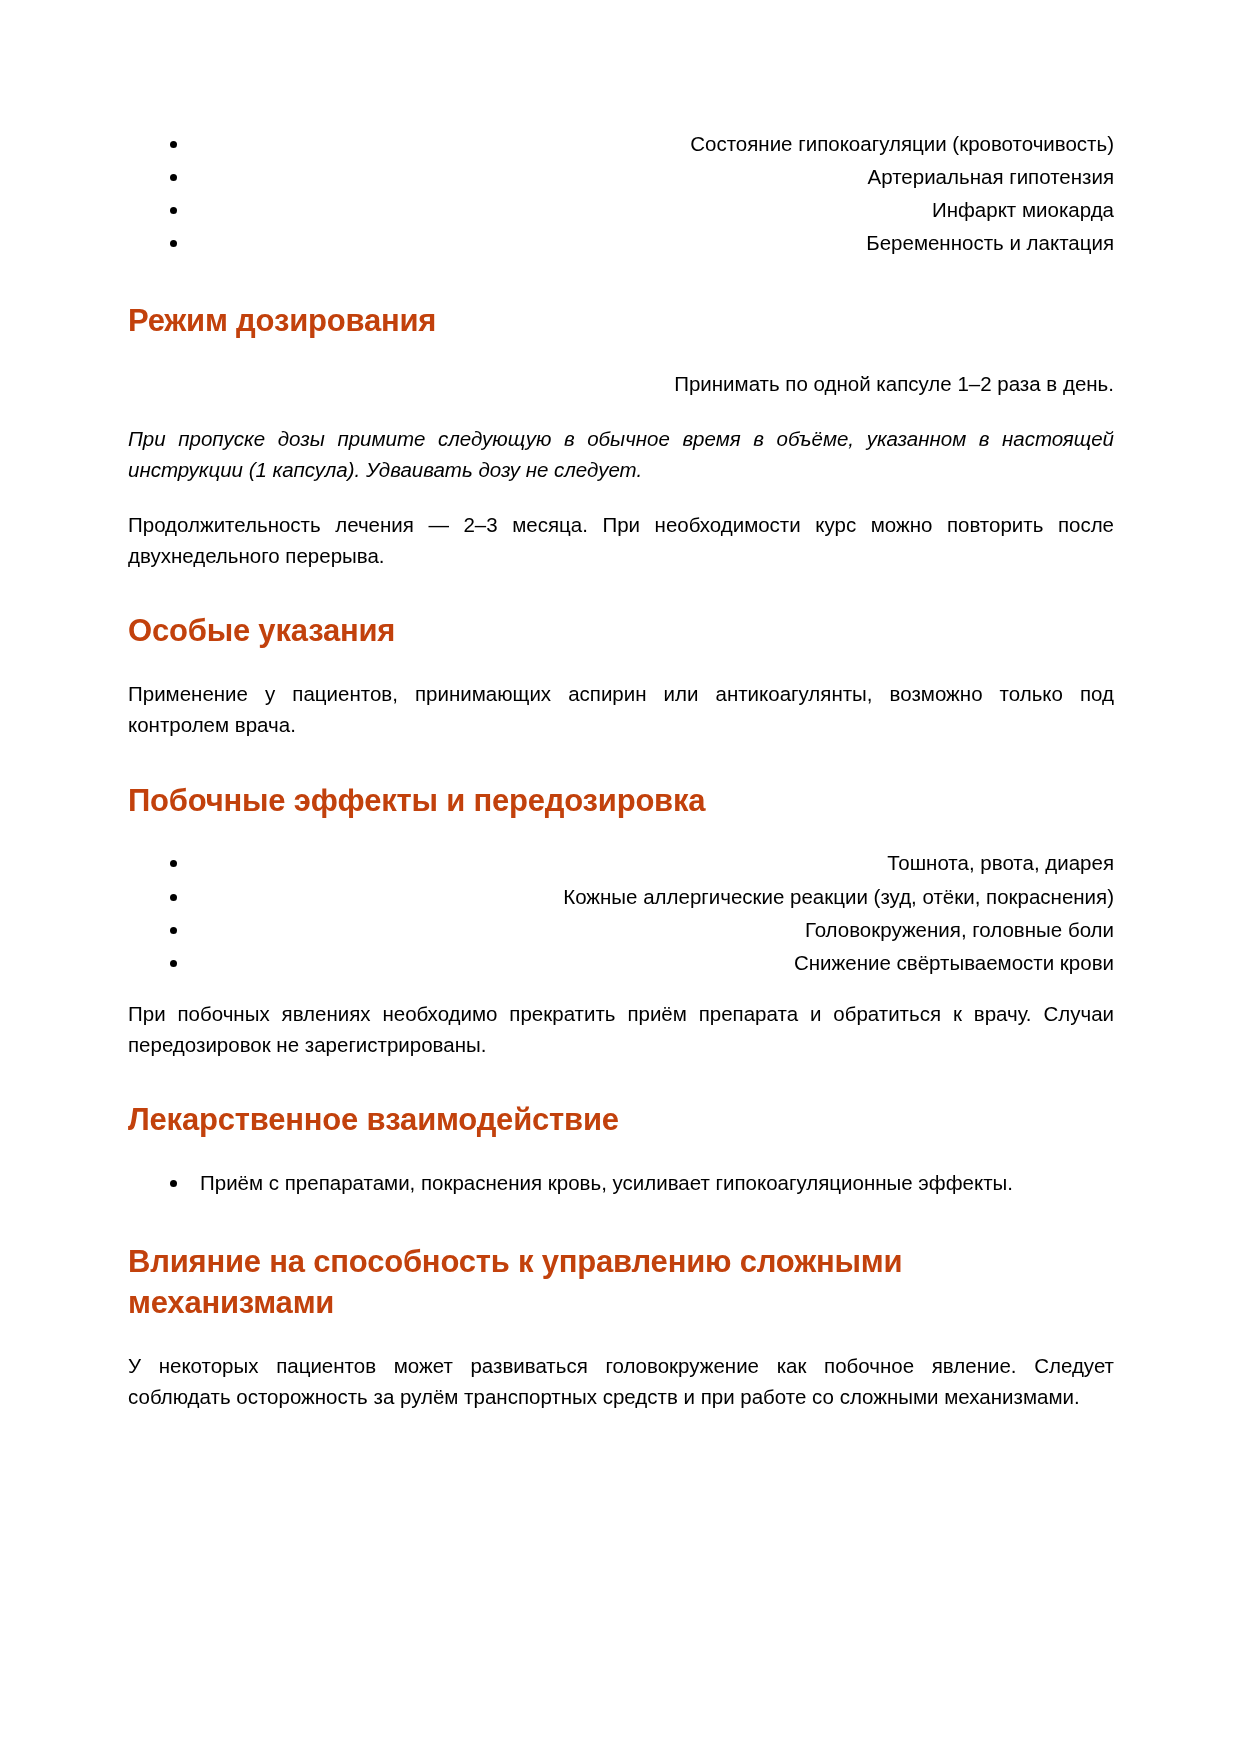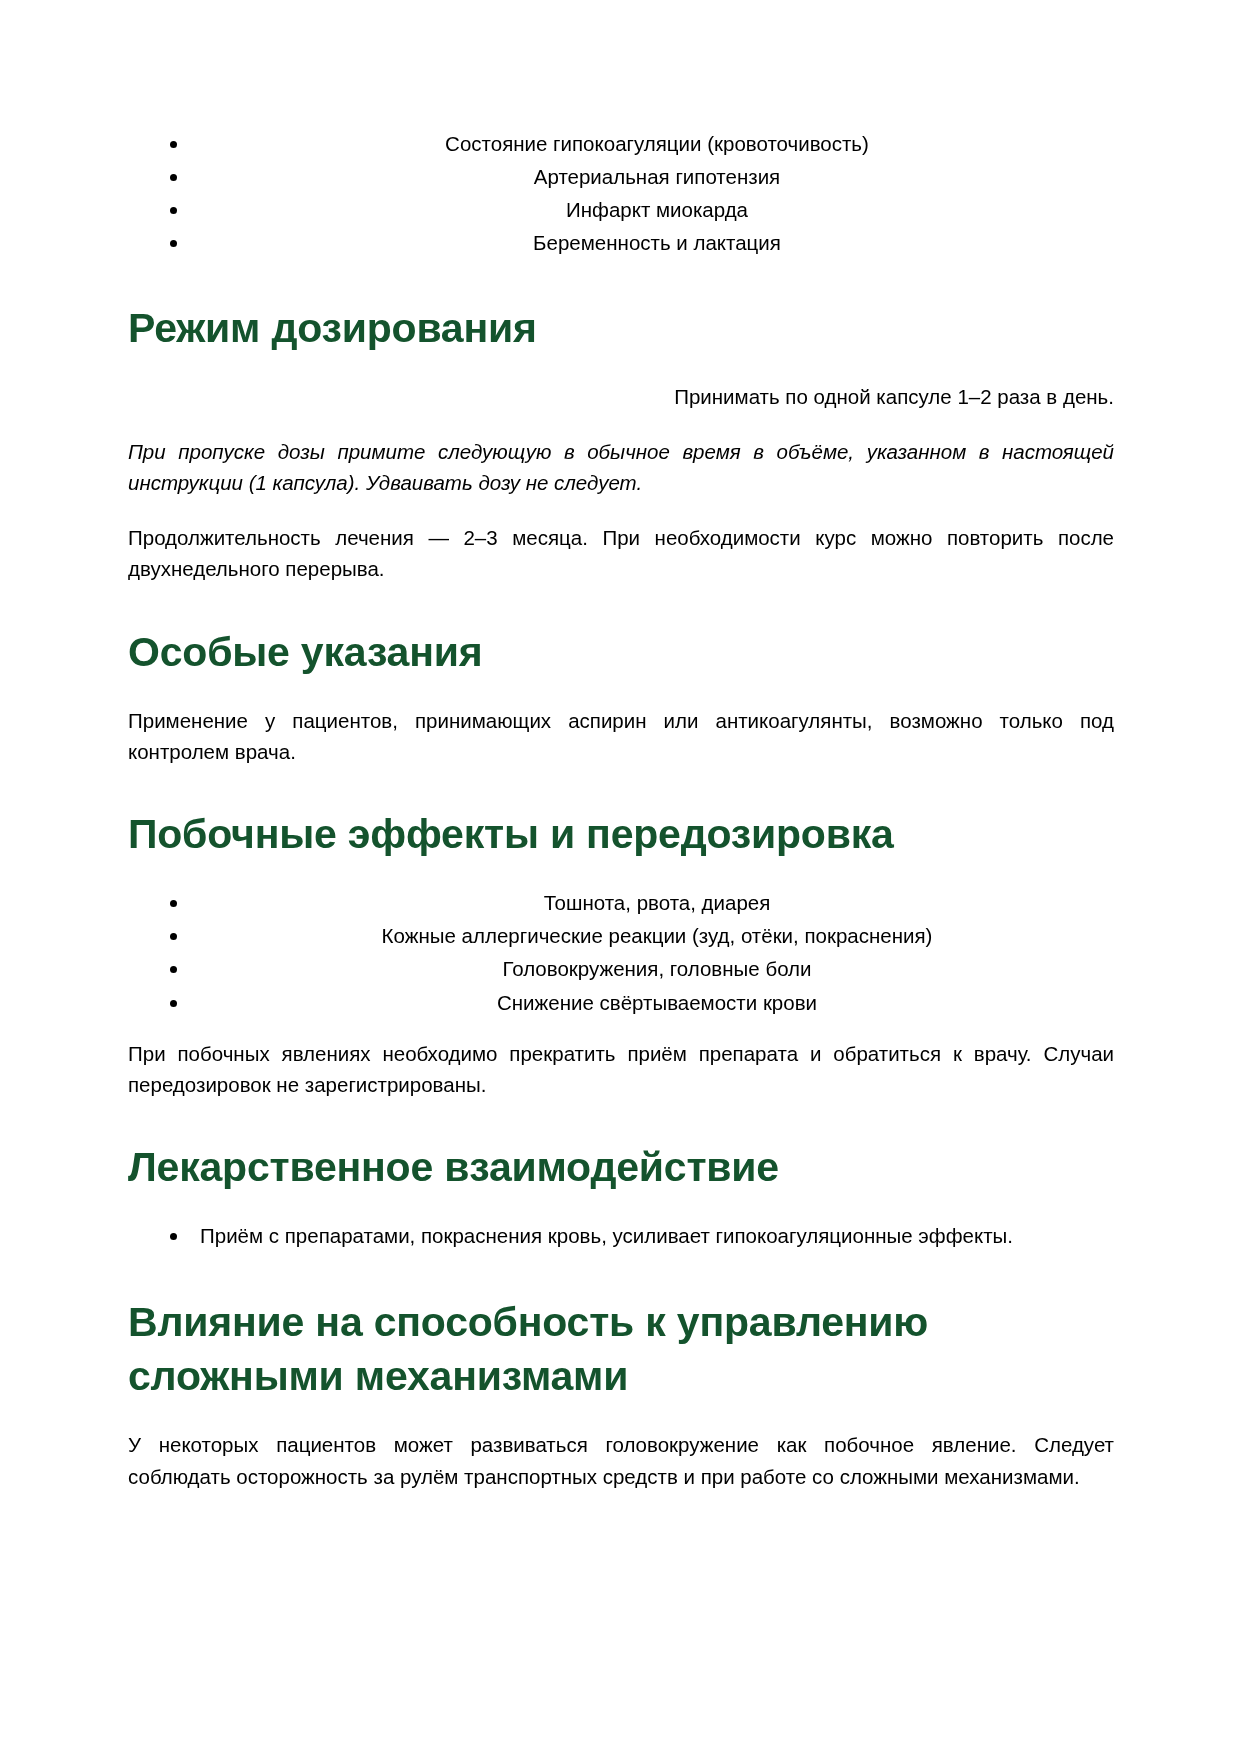--- a/index.html
+++ b/index.html
@@ -21,26 +21,26 @@
     padding: 128px 128px 100px 128px;
     overflow: hidden;
   }
   .content {
     width: 986px;
   }
 
   h2.section-heading {
     font-family: "Liberation Sans", sans-serif;
     font-weight: bold;
-    font-size: 41px;
+    font-size: 31px;
     line-height: 1.32;
     margin: 0;
     padding: 0;
     letter-spacing: -0.2px;
-    color: #14532d;
+    color: #c2410c;
   }
   .h-spacer-before {
     height: 40px;
   }
   .h-spacer-after {
     height: 26px;
   }
 
   p.body-text {
     font-size: 20.5px;
@@ -64,21 +64,21 @@
     list-style: none;
     margin: 0;
     padding: 0;
   }
   ul.bullets li {
     position: relative;
     padding-left: 72px;
     font-size: 20.5px;
     line-height: 1.52;
     margin: 0 0 4px 0;
-    text-align: center;
+    text-align: right;
     color: #000000;
   }
   ul.bullets li.justified {
     text-align: justify;
   }
   ul.bullets li::before {
     content: "";
     position: absolute;
     left: 42px;
     top: 13px;

